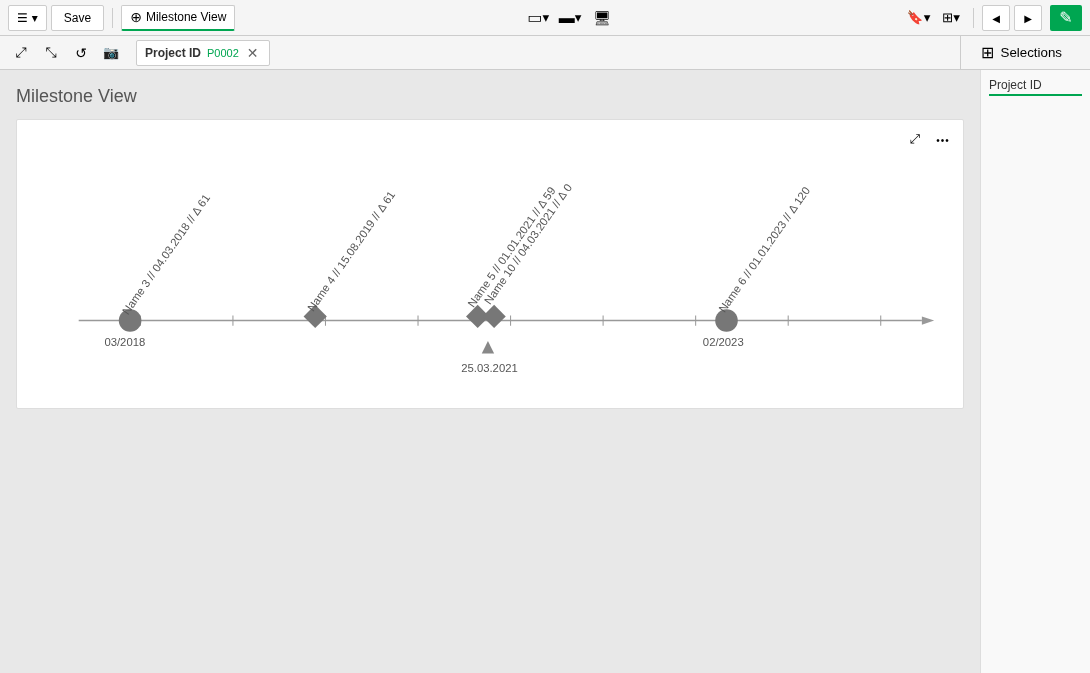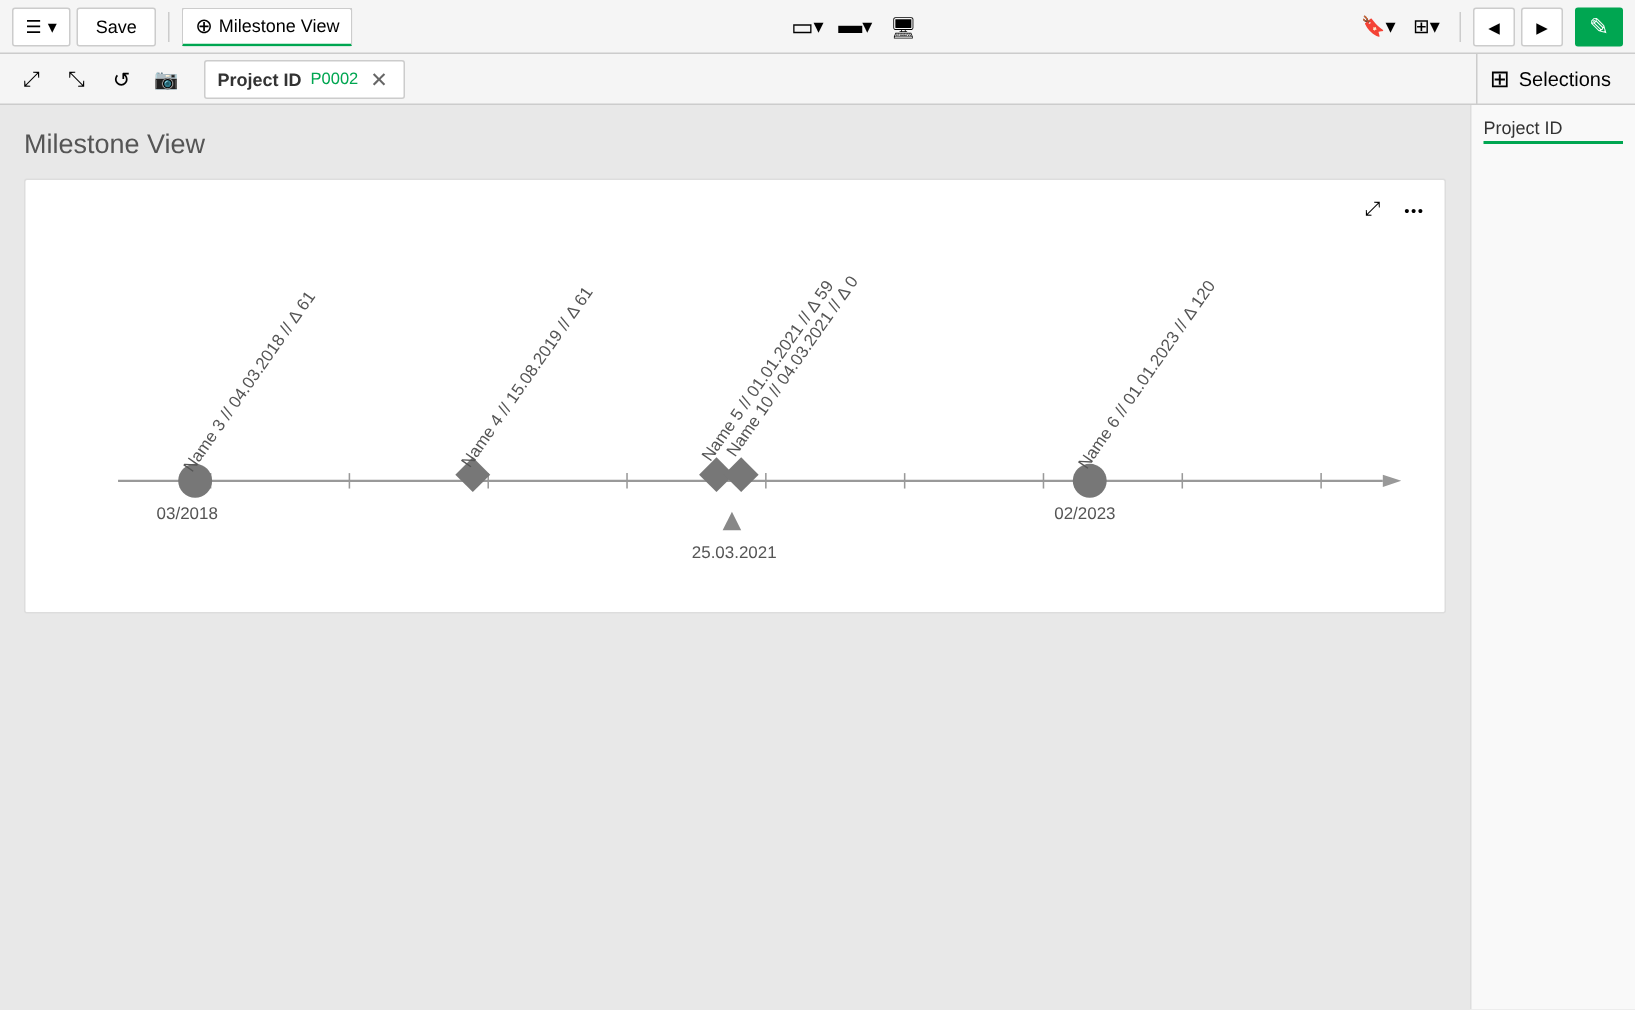--- a/index.html
+++ b/index.html
@@ -53,21 +53,21 @@
     .filter-tab-title { font-size: 12px; color: #333; font-weight: bold; }
     .filter-tab-value { font-size: 11px; color: #00a651; text-align: center; }
     .filter-close {
       cursor: pointer; color: #666; font-size: 14px; line-height: 1;
       border: none; background: none; padding: 0 2px;
     }
 
     
     .selections-btn {
       display: flex; align-items: center; gap: 6px; margin-left: auto;
-      border: none; background: transparent; cursor: pointer; padding: 4px 8px;
+      border: none; background: transparent; cursor: pointer; padding: 4px 20px;
       border-left: 1px solid #ccc; height: 34px;
     }
 
     
     .main-content {
       display: flex; height: calc(673px - 36px - 34px); background: #e8e8e8;
     }
 
     
     .chart-area {

